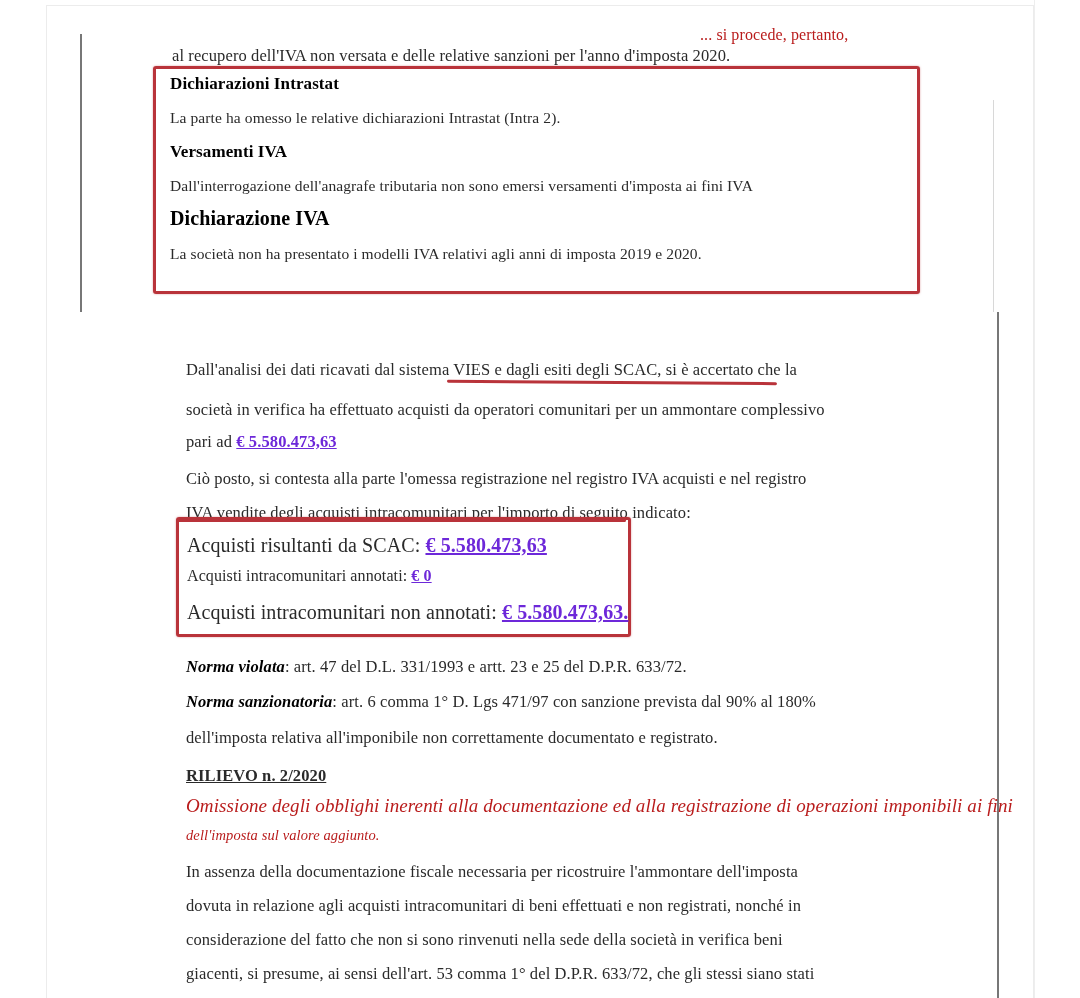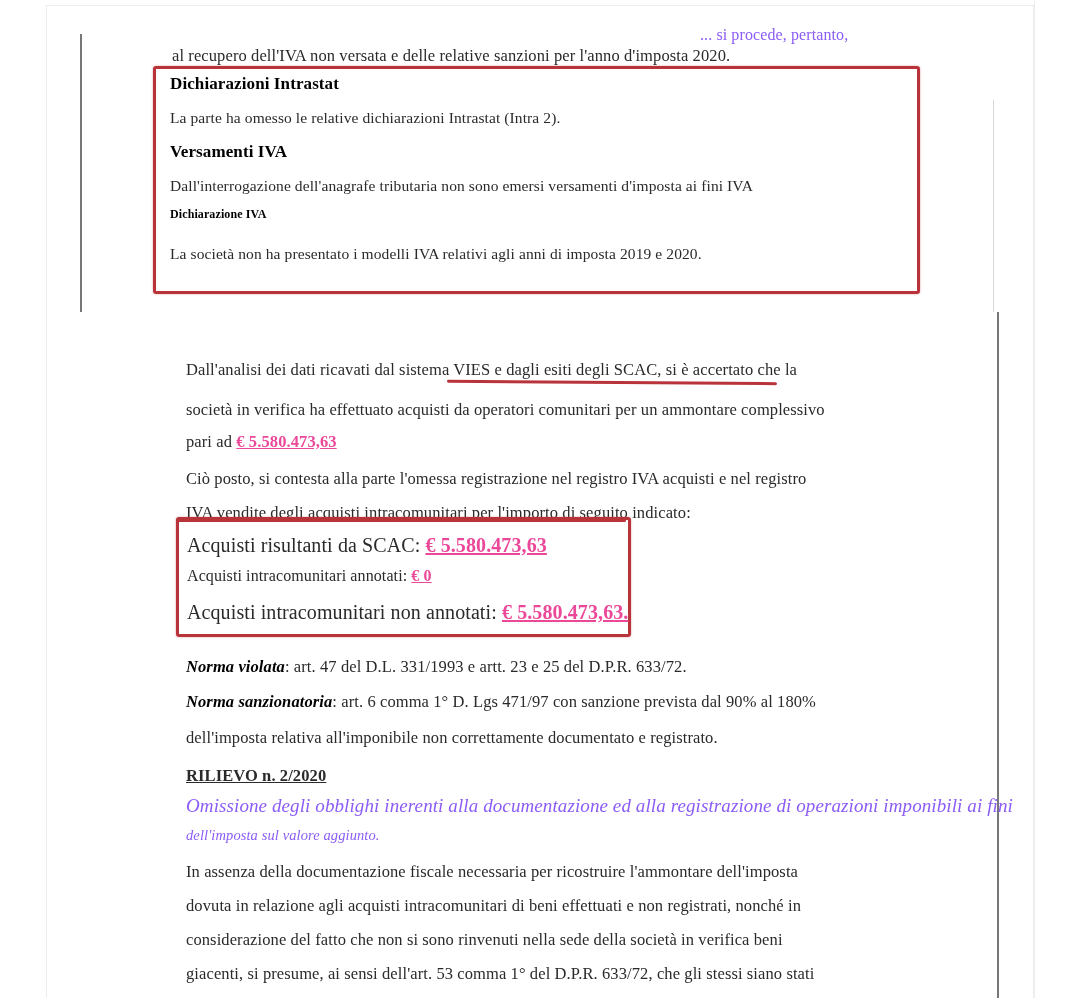--- a/index.html
+++ b/index.html
@@ -16,46 +16,46 @@
   }
   .page-rule { position: absolute; background: #777; width: 2px; }
   .rule-left-top { left: 80px; top: 34px; height: 278px; }
   .rule-right-top { left: 993px; top: 100px; height: 212px; background: #d8d8d8; width: 1px; }
   .rule-right-bottom { left: 997px; top: 312px; height: 686px; }
   .rule-far-right { left: 1034px; top: 0; height: 998px; background: #eeeeee; width: 1px; }
 
   .line { position: absolute; font-size: 16.5px; white-space: nowrap; letter-spacing: 0.1px; }
   .bold { font-weight: bold; color: #000000; }
   .ital { font-style: italic; }
-  .money { font-weight: bold; text-decoration: underline; color: #ec4899; }
+  .money { font-weight: bold; text-decoration: underline; color: #6d28d9; }
   .u-title { font-weight: bold; text-decoration: underline; font-size: 16.5px; }
 
   .redbox { position: absolute; border: 3px solid #b9333a; border-radius: 3px; box-shadow: 0 0 2px rgba(185,51,58,0.5); }
   .redline { position: absolute; height: 3px; background: #b9333a; border-radius: 2px; }
-  .fade { color: #8b5cf6; }
+  .fade { color: #b91c1c; }
 </style>
 </head>
 <body>
 
 <div class="frame"></div>
 <div class="page-rule rule-left-top"></div>
 <div class="page-rule rule-right-top"></div>
 <div class="page-rule rule-right-bottom"></div>
 <div class="page-rule rule-far-right"></div>
 
 <div class="line fade" style="left:700px; top:26px; font-size:16px;">... si procede, pertanto,</div>
 <div class="line" style="left:172px; top:46px;">al recupero dell'IVA non versata e delle relative sanzioni per l'anno d'imposta 2020.</div>
 
 <div class="redbox" style="left:153px; top:66px; width:761px; height:222px;"></div>
 
 <div class="line bold" style="left:170px; top:74px; font-size:17px;">Dichiarazioni Intrastat</div>
 <div class="line" style="left:170px; top:109px; font-size:15.5px;">La parte ha omesso le relative dichiarazioni Intrastat (Intra 2).</div>
 <div class="line bold" style="left:170px; top:142px; font-size:17px;">Versamenti IVA</div>
 <div class="line" style="left:170px; top:177px; font-size:15.5px;">Dall'interrogazione dell'anagrafe tributaria non sono emersi versamenti d'imposta ai fini IVA</div>
-<div class="line bold" style="left:170px; top:207px; font-size:12px;">Dichiarazione IVA</div>
+<div class="line bold" style="left:170px; top:207px; font-size:20px;">Dichiarazione IVA</div>
 <div class="line" style="left:170px; top:245px; font-size:15.5px;">La società non ha presentato i modelli IVA relativi agli anni di imposta 2019 e 2020.</div>
 
 <div class="line" style="left:186px; top:360px;">
   <span>Dall'analisi dei dati ricavati dal </span><span>sistema VIES e dagli esiti degli SCAC</span><span>, si è accertato che la</span>
 </div>
 <div class="redline" style="left:447px; top:381px; width:330px; transform:rotate(0.4deg);"></div>
 
 <div class="line" style="left:186px; top:400px;">società in verifica ha effettuato acquisti da operatori comunitari per un ammontare complessivo</div>
 <div class="line" style="left:186px; top:432px;">
   <span>pari ad </span><span class="money">€ 5.580.473,63</span>

